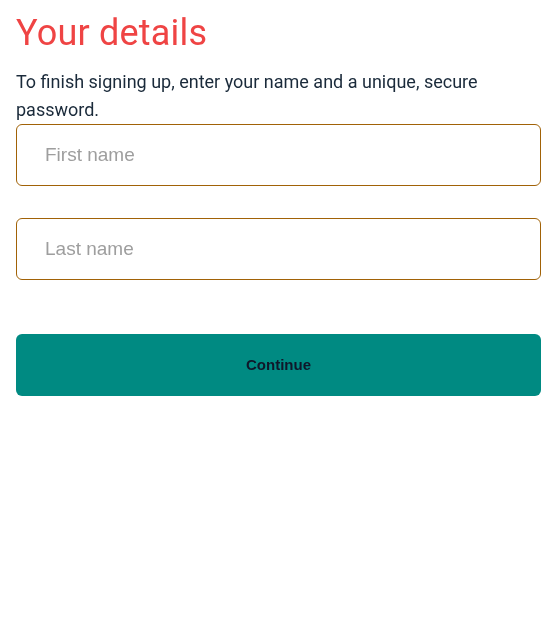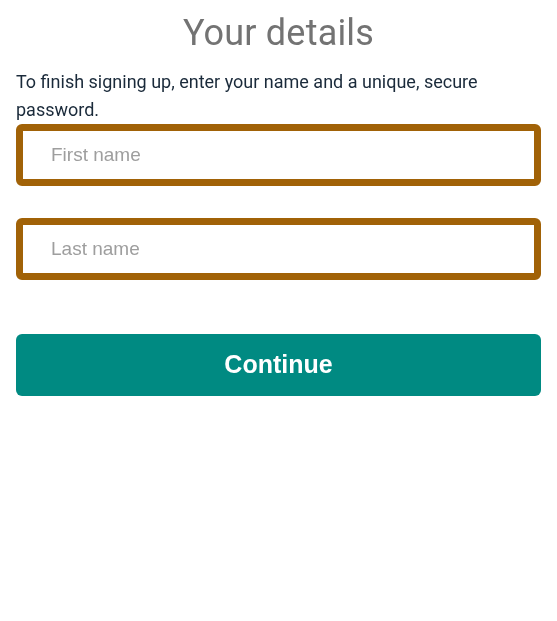--- a/index.html
+++ b/index.html
@@ -10,60 +10,59 @@
     body {
       font-family: -apple-system, BlinkMacSystemFont, "Segoe UI", Roboto, Helvetica, Arial, sans-serif;
       background: #ffffff;
       width: 557px;
       height: 621px;
       padding: 12px 16px;
     }
     .page-title {
       font-size: 36px;
       font-weight: 400;
-      color: #737373;
+      color: #ef4444;
       margin-bottom: 14px;
       letter-spacing: 0.2px;
-      text-align: center;
     }
     .page-subtitle {
       font-size: 18px;
       font-weight: 400;
       color: #1a2a3a;
       line-height: 1.55;
     }
     .form {
       display: flex;
       flex-direction: column;
       gap: 32px;
     }
     .text-input {
       width: 100%;
       height: 62px;
-      border: 7px solid #a16207;
+      border: 1px solid #a16207;
       border-radius: 6px;
       padding: 0 28px;
       font-size: 19px;
       color: #333;
       background: #ffffff;
       outline: none;
     }
     .text-input::placeholder {
       color: #9e9e9e;
       font-weight: 400;
     }
     .continue-button {
       margin-top: 22px;
       width: 100%;
       height: 62px;
       border: none;
       border-radius: 6px;
       background: #008a82;
-      color: #ffffff;
-      font-size: 25px;
+      color: #0f172a;
+      font-size: 15px;
       font-weight: 700;
       cursor: pointer;
     }
   </style>
 </head>
 <body>
 
 <h1 class="page-title">Your details</h1>
 
 <p class="page-subtitle">To finish signing up, enter your name and a unique, secure password.</p>

